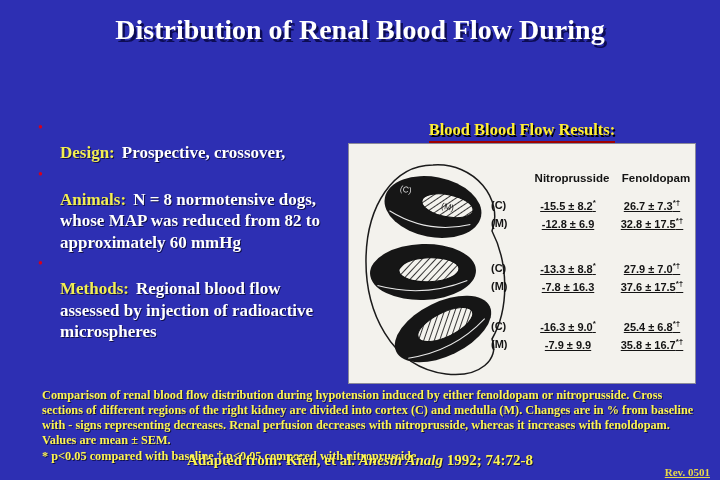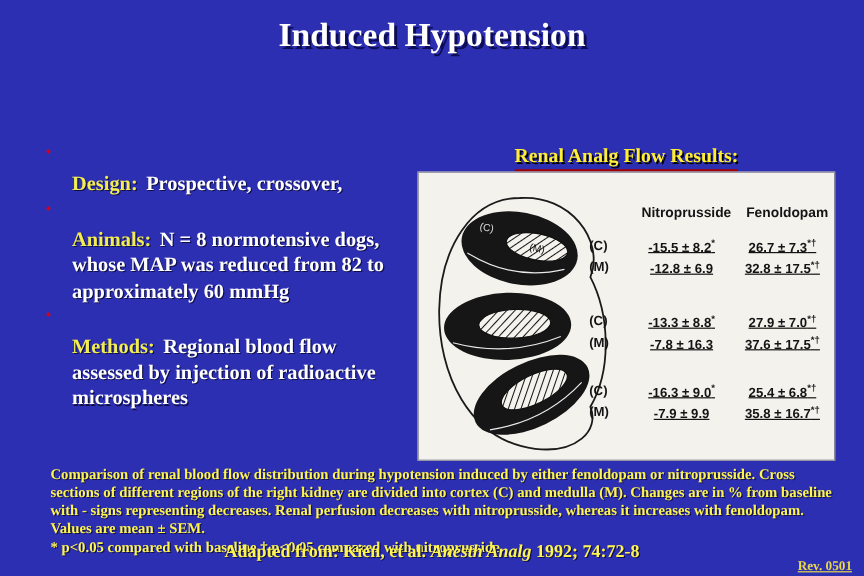--- a/index.html
+++ b/index.html
@@ -83,40 +83,40 @@
     position:absolute;right:10px;bottom:2px;
     color:#e8d84a;font-weight:bold;font-size:11px;text-decoration:underline;padding-left:40px;
   }
 </style>
 </head>
 <body>
 
 <div class="slide">
 
   <div class="title">
-    <div>Induced Hypotension</div>
+    <div>Distribution of Renal Blood Flow During</div>
   </div>
 
   <div class="bullets">
     <div class="bullet">
       <span class="dot">•</span>
       <div class="bullet-text"><span class="lab">Design:</span><span>Prospective, crossover,</span></div>
     </div>
     <div class="bullet">
       <span class="dot">•</span>
       <div class="bullet-text"><span class="lab">Animals:</span><span>N = 8  normotensive dogs, whose MAP was reduced from 82 to approximately 60 mmHg</span></div>
     </div>
     <div class="bullet">
       <span class="dot">•</span>
       <div class="bullet-text"><span class="lab">Methods:</span><span>Regional blood flow assessed by injection of radioactive microspheres</span></div>
     </div>
   </div>
 
   <div class="results-heading-wrap">
-    <span class="results-heading">Renal Analg Flow Results:</span>
+    <span class="results-heading">Blood Blood Flow Results:</span>
   </div>
 
   <div class="panel">
 
     <svg width="184" height="222" viewBox="0 0 184 222">
       <defs>
         <pattern id="hatch" patternUnits="userSpaceOnUse" width="5" height="5" patternTransform="rotate(45)">
           <rect width="5" height="5" fill="#f4f3ee"></rect>
           <line x1="0" y1="0" x2="0" y2="5" stroke="#141414" stroke-width="1.7"></line>
         </pattern>

